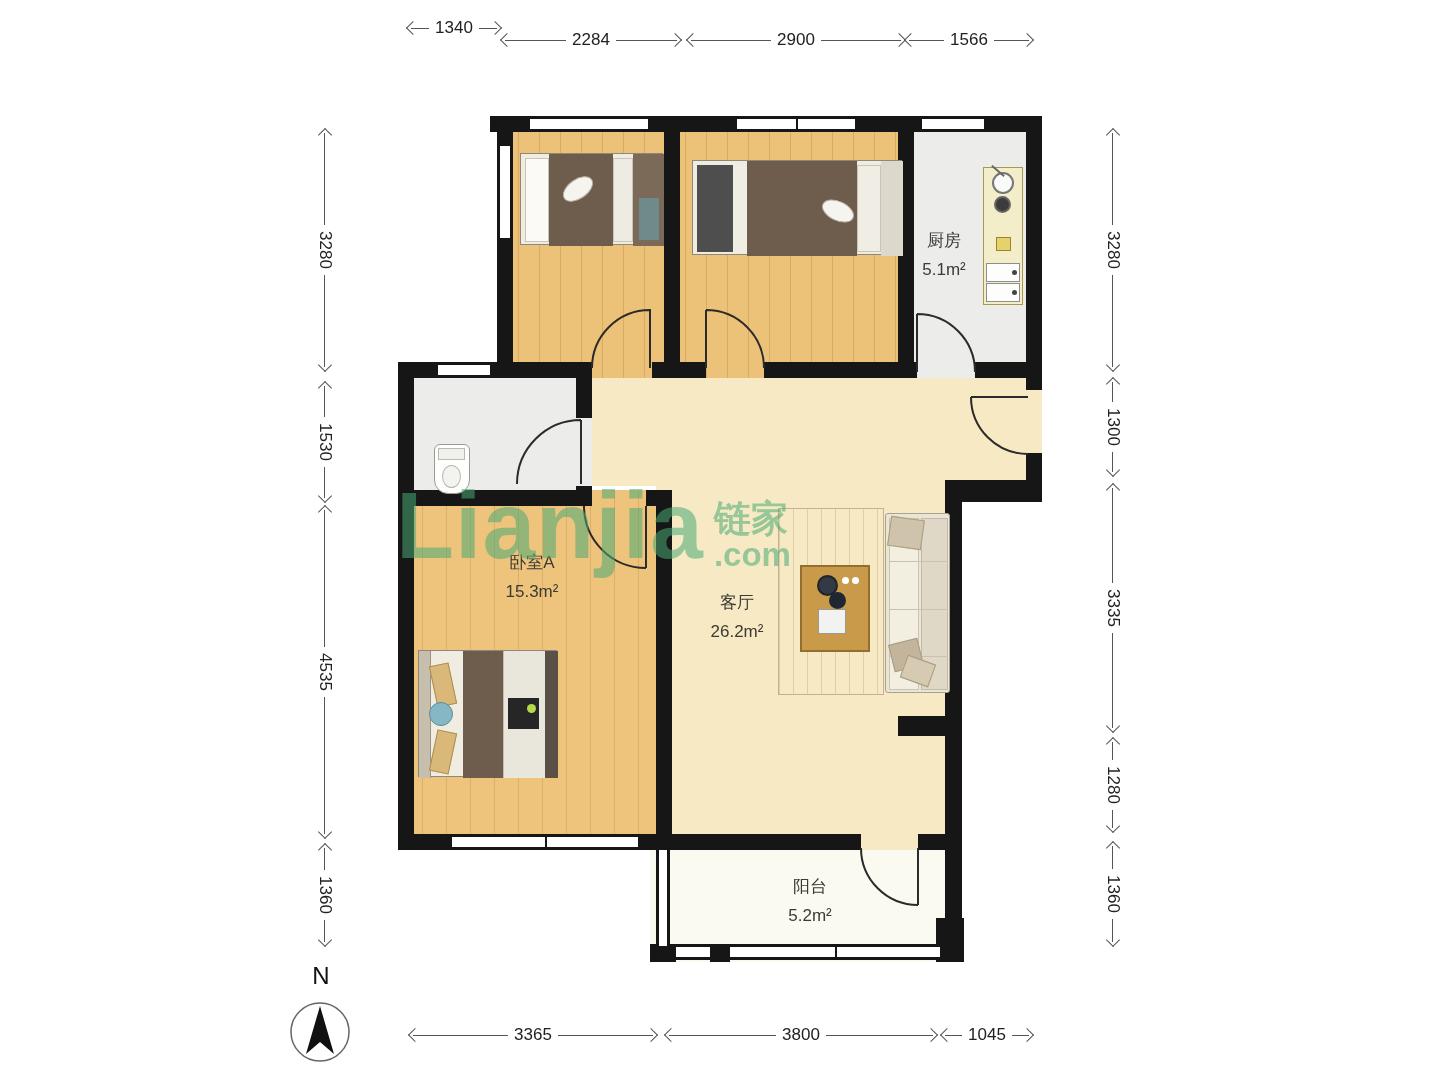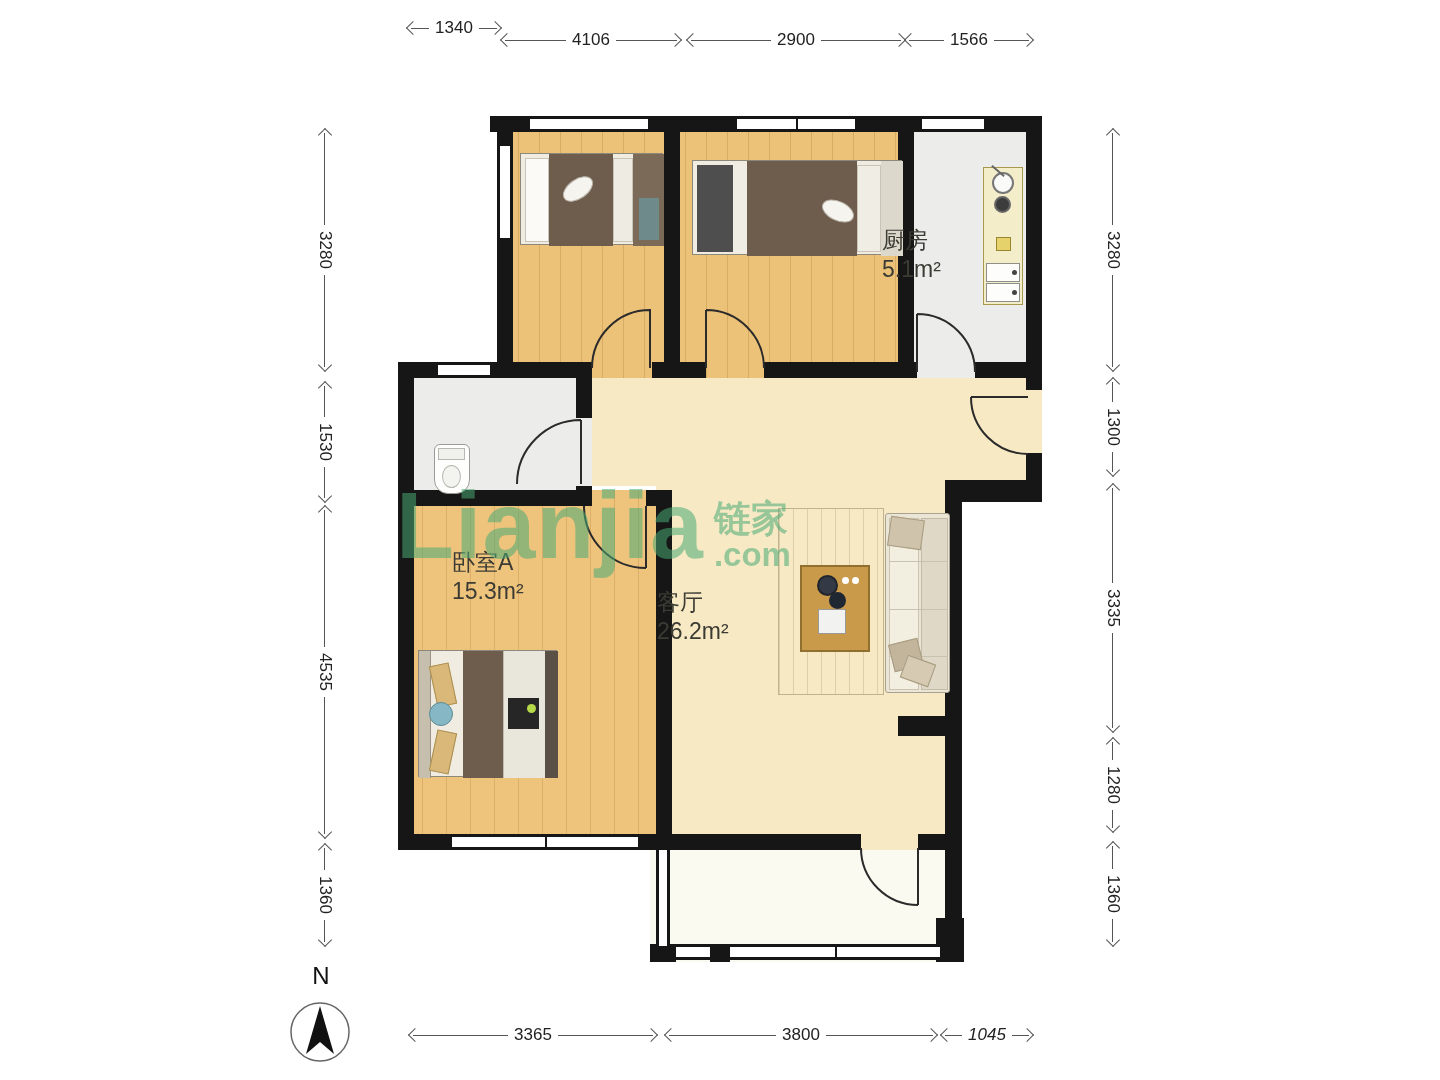--- a/index.html
+++ b/index.html
@@ -12,21 +12,21 @@
   .cream{background:#f7e9c3;}
   .tile{background:#ececea;}
   .balc{background:#fbfaf0;}
   
   .w{background:#161616;position:absolute;box-sizing:border-box;}
   
   .winh{position:absolute;background:#fff;border-top:3px solid #161616;border-bottom:3px solid #161616;box-sizing:border-box;}
   .winv{position:absolute;background:#fff;border-left:3px solid #161616;border-right:3px solid #161616;box-sizing:border-box;}
   .winh.tick::after{content:"";position:absolute;left:50%;top:-1px;bottom:-1px;width:2px;background:#161616;}
   
-  .rlabel{position:absolute;text-align:left;color:#3b3b34;font-size:23px;line-height:29px;font-weight:500;z-index:40;}
+  .rlabel{position:absolute;text-align:center;color:#3b3b34;font-size:17px;line-height:29px;font-weight:500;z-index:40;}
   
   .dim{position:absolute;display:flex;align-items:center;height:20px;color:#222;font-size:17px;z-index:50;}
   .dim .ln{flex:1;height:0;border-top:1.3px solid #555;}
   .dim .lbl{padding:0 6px;white-space:nowrap;}
   .ah{width:9px;height:9px;flex:none;border-left:1.4px solid #555;border-bottom:1.4px solid #555;}
   .ah.l{transform:rotate(45deg);margin-right:-7px;}
   .ah.r{transform:rotate(225deg);margin-left:-7px;}
   .dim.v{transform:rotate(90deg);}
   
   .fur{position:absolute;box-sizing:border-box;z-index:10;}
@@ -183,40 +183,44 @@
     <div>5.1m²</div>
   </div>
   <div class="rlabel" style="left:452px;top:548px;width:160px;">
     <div>卧室A</div>
     <div>15.3m²</div>
   </div>
   <div class="rlabel" style="left:657px;top:588px;width:160px;">
     <div>客厅</div>
     <div>26.2m²</div>
   </div>
+  <div class="rlabel" style="left:730px;top:872px;width:160px;">
+    <div>阳台</div>
+    <div>5.2m²</div>
+  </div>
 
   <div class="watermark">
     <span class="wm-big">Lianjia</span>
     <span class="wm-side">
       <div class="wm-cn">链家</div>
       <div class="wm-com">.com</div>
     </span>
   </div>
 
   <div class="dim" style="left:408px;top:18px;width:92px;">
       <span class="ah l"></span>
       <span class="ln"></span>
       <span class="lbl">1340</span>
       <span class="ln"></span>
       <span class="ah r"></span>
     </div>
   <div class="dim" style="left:502px;top:30px;width:178px;">
       <span class="ah l"></span>
       <span class="ln"></span>
-      <span class="lbl">4106</span>
+      <span class="lbl">2284</span>
       <span class="ln"></span>
       <span class="ah r"></span>
     </div>
   <div class="dim" style="left:688px;top:30px;width:216px;">
       <span class="ah l"></span>
       <span class="ln"></span>
       <span class="lbl">2900</span>
       <span class="ln"></span>
       <span class="ah r"></span>
     </div>
@@ -300,21 +304,21 @@
       <span class="ln"></span>
       <span class="ah r"></span>
     </div>
   <div class="dim" style="left:666px;top:1025px;width:270px;">
       <span class="ah l"></span>
       <span class="ln"></span>
       <span class="lbl">3800</span>
       <span class="ln"></span>
       <span class="ah r"></span>
     </div>
-  <div class="dim" style="left:942px;top:1025px;width:90px;font-style:italic;">
+  <div class="dim" style="left:942px;top:1025px;width:90px;">
       <span class="ah l"></span>
       <span class="ln"></span>
       <span class="lbl">1045</span>
       <span class="ln"></span>
       <span class="ah r"></span>
     </div>
 
   <div class="nlabel">N</div>
 
 </div>

